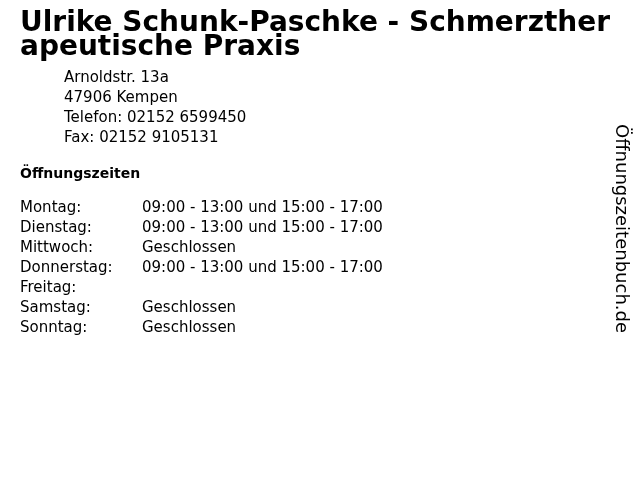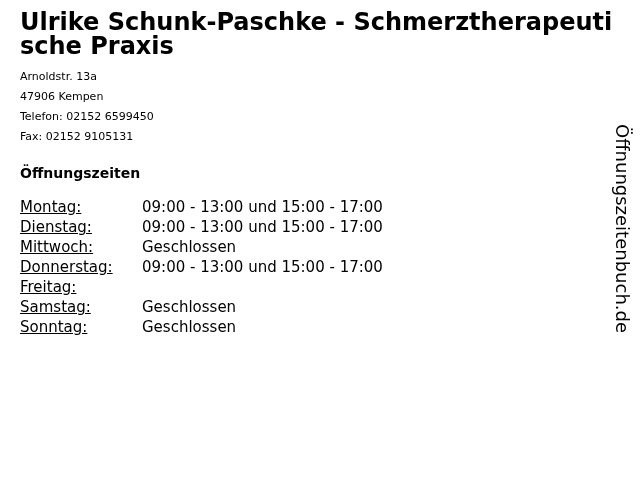--- a/index.html
+++ b/index.html
@@ -17,52 +17,52 @@
       font-family: "DejaVu Sans", "Liberation Sans", sans-serif;
     }
     .content {
       position: absolute;
       top: 10px;
       left: 20px;
       width: 597px;
     }
     .page-title {
       margin: 0;
-      font-size: 24px;
+      font-size: 28px;
       font-weight: bold;
       line-height: 24px;
       word-break: break-all;
       color: #000000;
     }
     .contact-block {
       margin-top: 9px;
     }
     .contact-line {
-      font-size: 11px;
+      font-size: 15px;
       line-height: 20px;
       white-space: nowrap;
+      margin-left: 44px;
     }
     .hours-heading {
       margin: 16px 0 0 0;
       font-size: 14px;
       font-weight: bold;
       line-height: 20px;
     }
     .hours-table {
       margin-top: 14px;
     }
     .hours-row {
       display: flex;
       font-size: 15px;
       line-height: 20px;
     }
     .hours-day {
       flex: 0 0 122px;
       width: 122px;
-      text-decoration: underline;
     }
     .hours-time {
       white-space: nowrap;
     }
     .watermark {
       position: absolute;
       left: 612px;
       top: 124px;
       writing-mode: vertical-rl;
       font-size: 18px;

